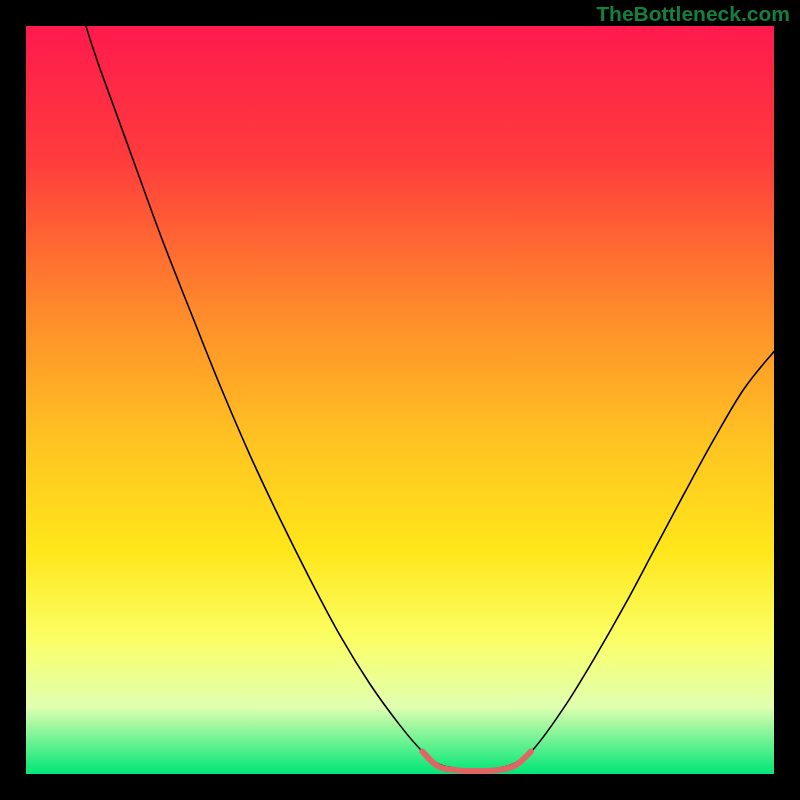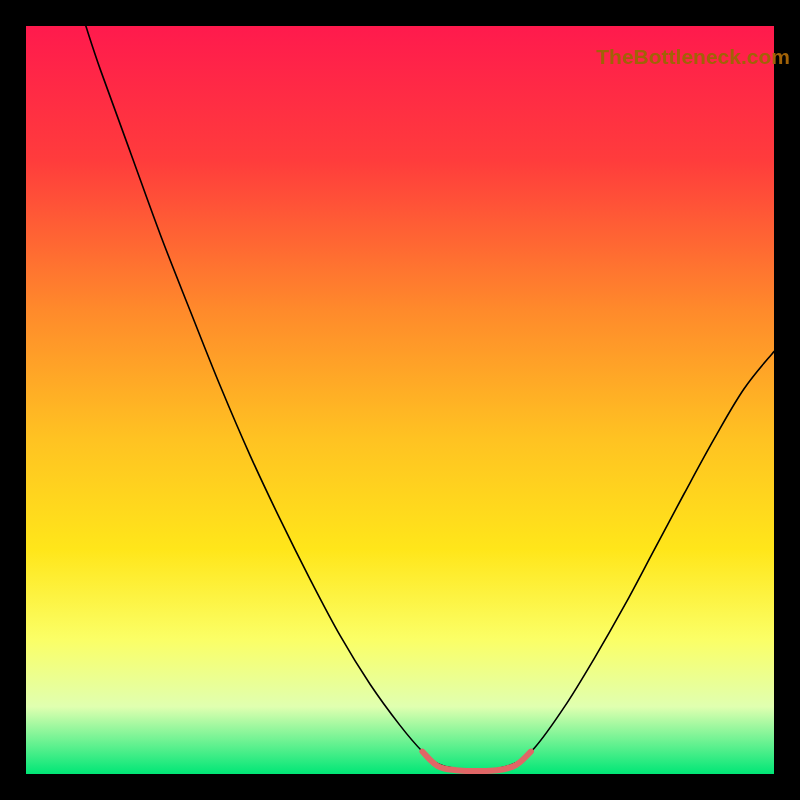--- a/index.html
+++ b/index.html
@@ -18,23 +18,22 @@
     height: 800px;
     position: relative;
   }
   .watermark {
     position: absolute;
     top: 2px;
     right: 10px;
     font-family: Arial, Helvetica, sans-serif;
     font-size: 21px;
     font-weight: 600;
-    color: #a16207;
+    color: #15803d;
     z-index: 50;
-    margin-top: 43px;
   }
   svg { display: block; }
 </style>
 </head>
 <body>
 
 <div class="chart-wrap">
   <span class="watermark">TheBottleneck.com</span>
 
   <svg id="chart-svg" width="800" height="800" viewBox="0 0 800 800">

